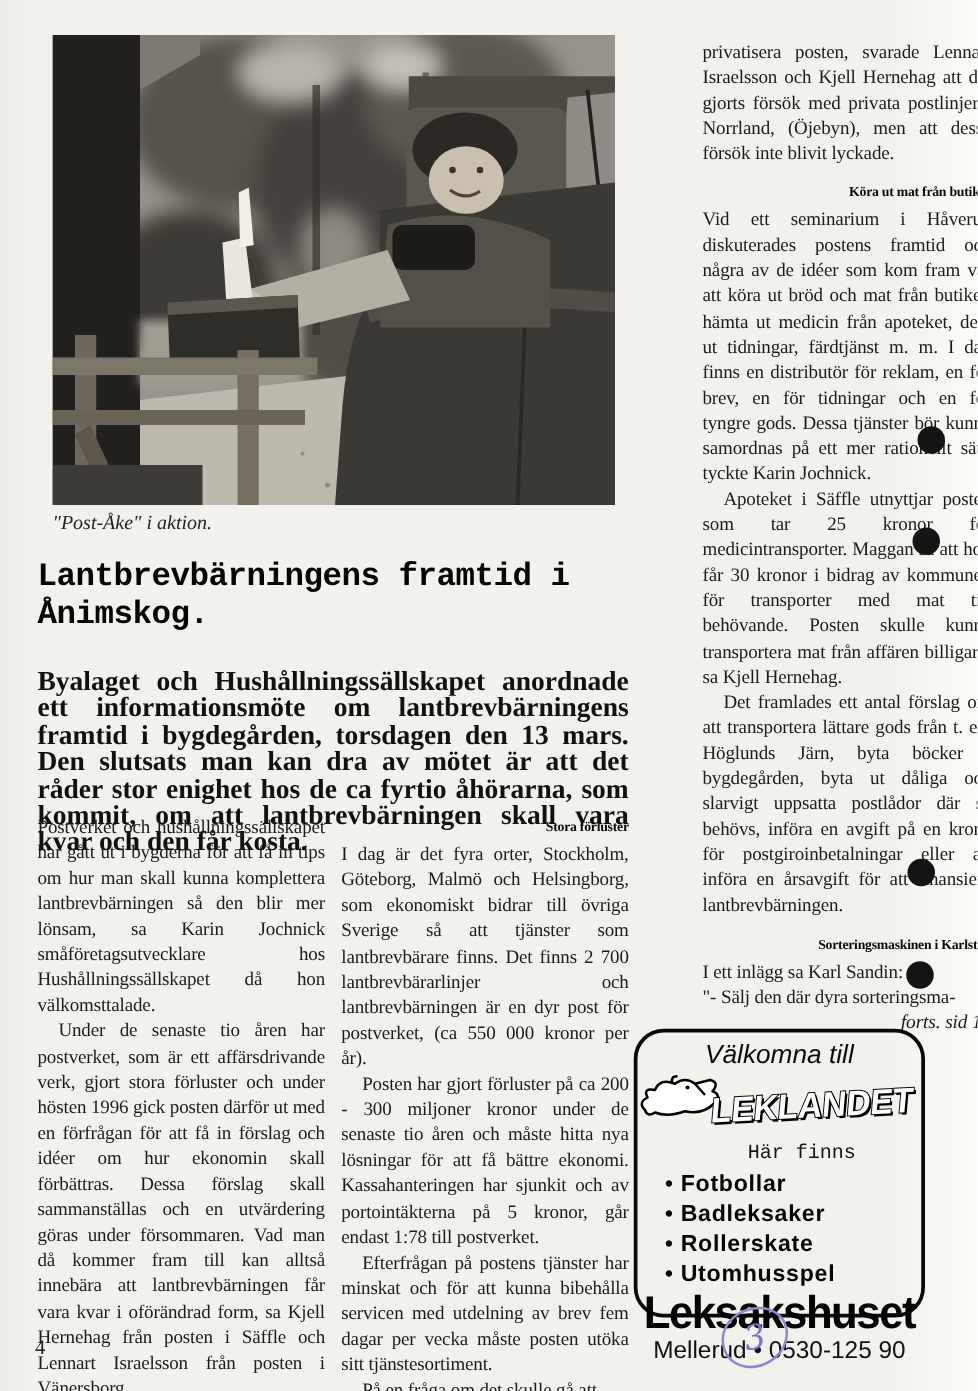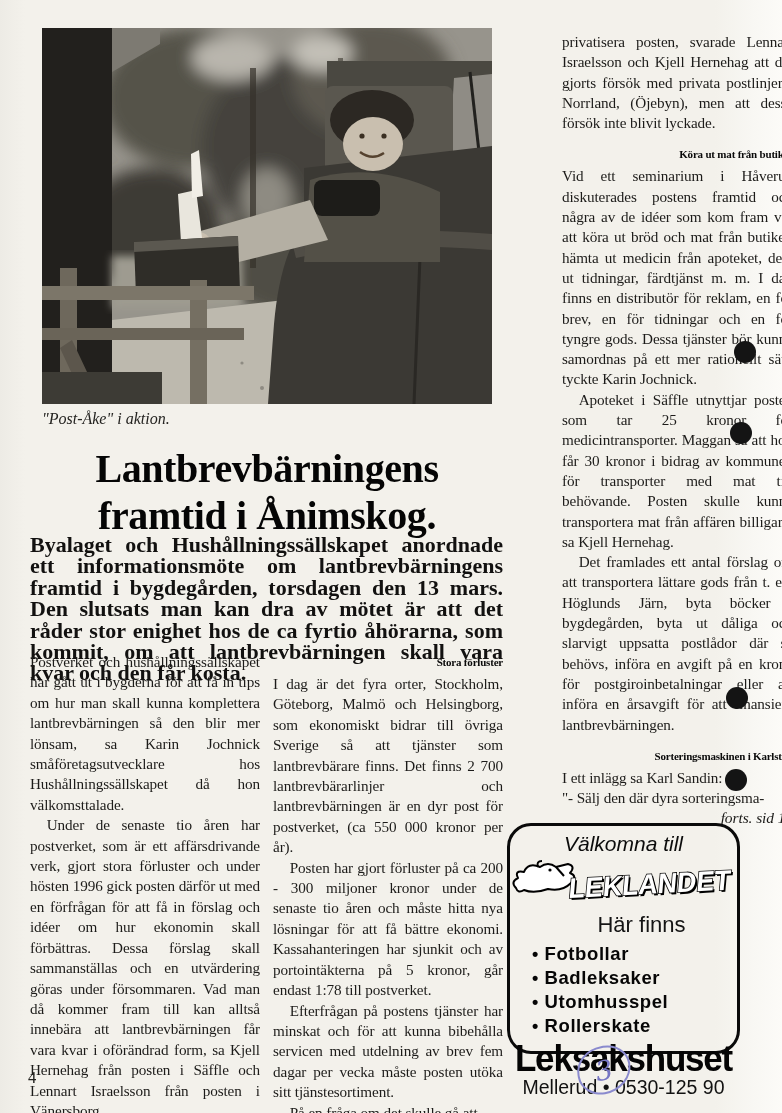--- a/index.html
+++ b/index.html
@@ -10,22 +10,22 @@
     -webkit-font-smoothing:antialiased;
   }
   .abs{position:absolute;}
   
   .photo{left:42px;top:28px;width:450px;height:376px;background:#8f8d86;overflow:hidden;}
   .photo svg{display:block;width:100%;height:100%;}
   .caption{left:42px;top:410px;width:440px;font-style:italic;font-size:16px;color:#242320;}
   
   .headline{
     left:30px;top:446px;width:474px;
-    font-family:Liberation Serif, serif;font-weight:700;
-    font-size:40px;line-height:1.17;letter-spacing:-.4px;color:#050505;text-align:center;
+    font-family:Liberation Mono, monospace;font-weight:700;
+    font-size:26px;line-height:1.17;letter-spacing:-.4px;color:#050505;
   }
   .lede{
     left:30px;top:534px;width:473px;
     font-weight:700;font-size:22px;line-height:21.4px;text-align:justify;color:#121110;
   }
   
   .bodycols{left:30px;top:652px;width:473px;display:flex;gap:13px;}
   .col{flex:1;font-size:15.2px;line-height:20.4px;text-align:justify;letter-spacing:-.1px;}
   .col p{margin:0;font-family:Liberation Serif, serif;}
   .col p.indent{text-indent:1.1em;}
@@ -40,21 +40,21 @@
   .rightcol .subhead{margin:11px 0 2px 0;}
   .forts{margin-top:14px;font-style:italic;text-align:right;font-size:15.5px;}
   
   .adbox{
     left:507px;top:823px;width:227px;height:219px;
     border:3px solid #0a0a0a;border-radius:24px;
     text-align:center;padding-top:6px;box-sizing:content-box;
   }
   .ad-welcome{font-family:"Liberation Sans",sans-serif;font-style:italic;font-size:21px;color:#0c0c0c;}
   .ad-logo{height:56px;margin-top:-2px;}
-  .ad-sub{font-family:Liberation Sans, sans-serif;font-size:22px;color:#141414;margin-top:-2px;padding-left:36px;}
+  .ad-sub{font-family:Liberation Mono, monospace;font-size:16px;color:#141414;margin-top:-2px;padding-left:36px;}
   .ad-items{list-style:none;margin:4px 0 0 0;padding:0 0 0 22px;text-align:left;}
   .ad-items li{
     font-family:"Liberation Sans",sans-serif;font-weight:700;font-size:18.5px;line-height:24px;
     letter-spacing:.6px;color:#060606;
   }
   .ad-items li::before{content:"• ";font-size:18px;}
   .ad-store{
     font-family:"Liberation Sans",sans-serif;font-weight:700;font-size:35px;letter-spacing:-1.2px;
     color:#040404;line-height:36px;margin-top:2px;transform:scaleY(1.05);
   }
@@ -195,22 +195,22 @@
 
     <g transform="translate(58,44) rotate(-3) skewX(-8)">
       <text x="2" y="2" font-family="Liberation Sans, sans-serif" font-weight="900" font-size="28" fill="#000" textLength="162" lengthAdjust="spacingAndGlyphs">LEKLANDET</text>
       <text x="0" y="0" font-family="Liberation Sans, sans-serif" font-weight="900" font-size="28" fill="#fff" stroke="#000" stroke-width="1.6" paint-order="stroke" textLength="162" lengthAdjust="spacingAndGlyphs">LEKLANDET</text>
     </g>
   </svg>
   <div class="ad-sub">Här finns</div>
   <ul class="ad-items">
     <li>Fotbollar</li>
     <li>Badleksaker</li>
+    <li>Rollerskate</li>
     <li>Utomhusspel</li>
-    <li>Rollerskate</li>
   </ul>
   <div class="ad-store">Leksakshuset</div>
   <div class="ad-footer">Mellerud  •  0530-125 90</div>
 </div>
 
 <div class="abs pagenum">4</div>
 
 <div class="abs hole hole1"></div>
 <div class="abs hole hole2"></div>
 <div class="abs hole hole3"></div>

